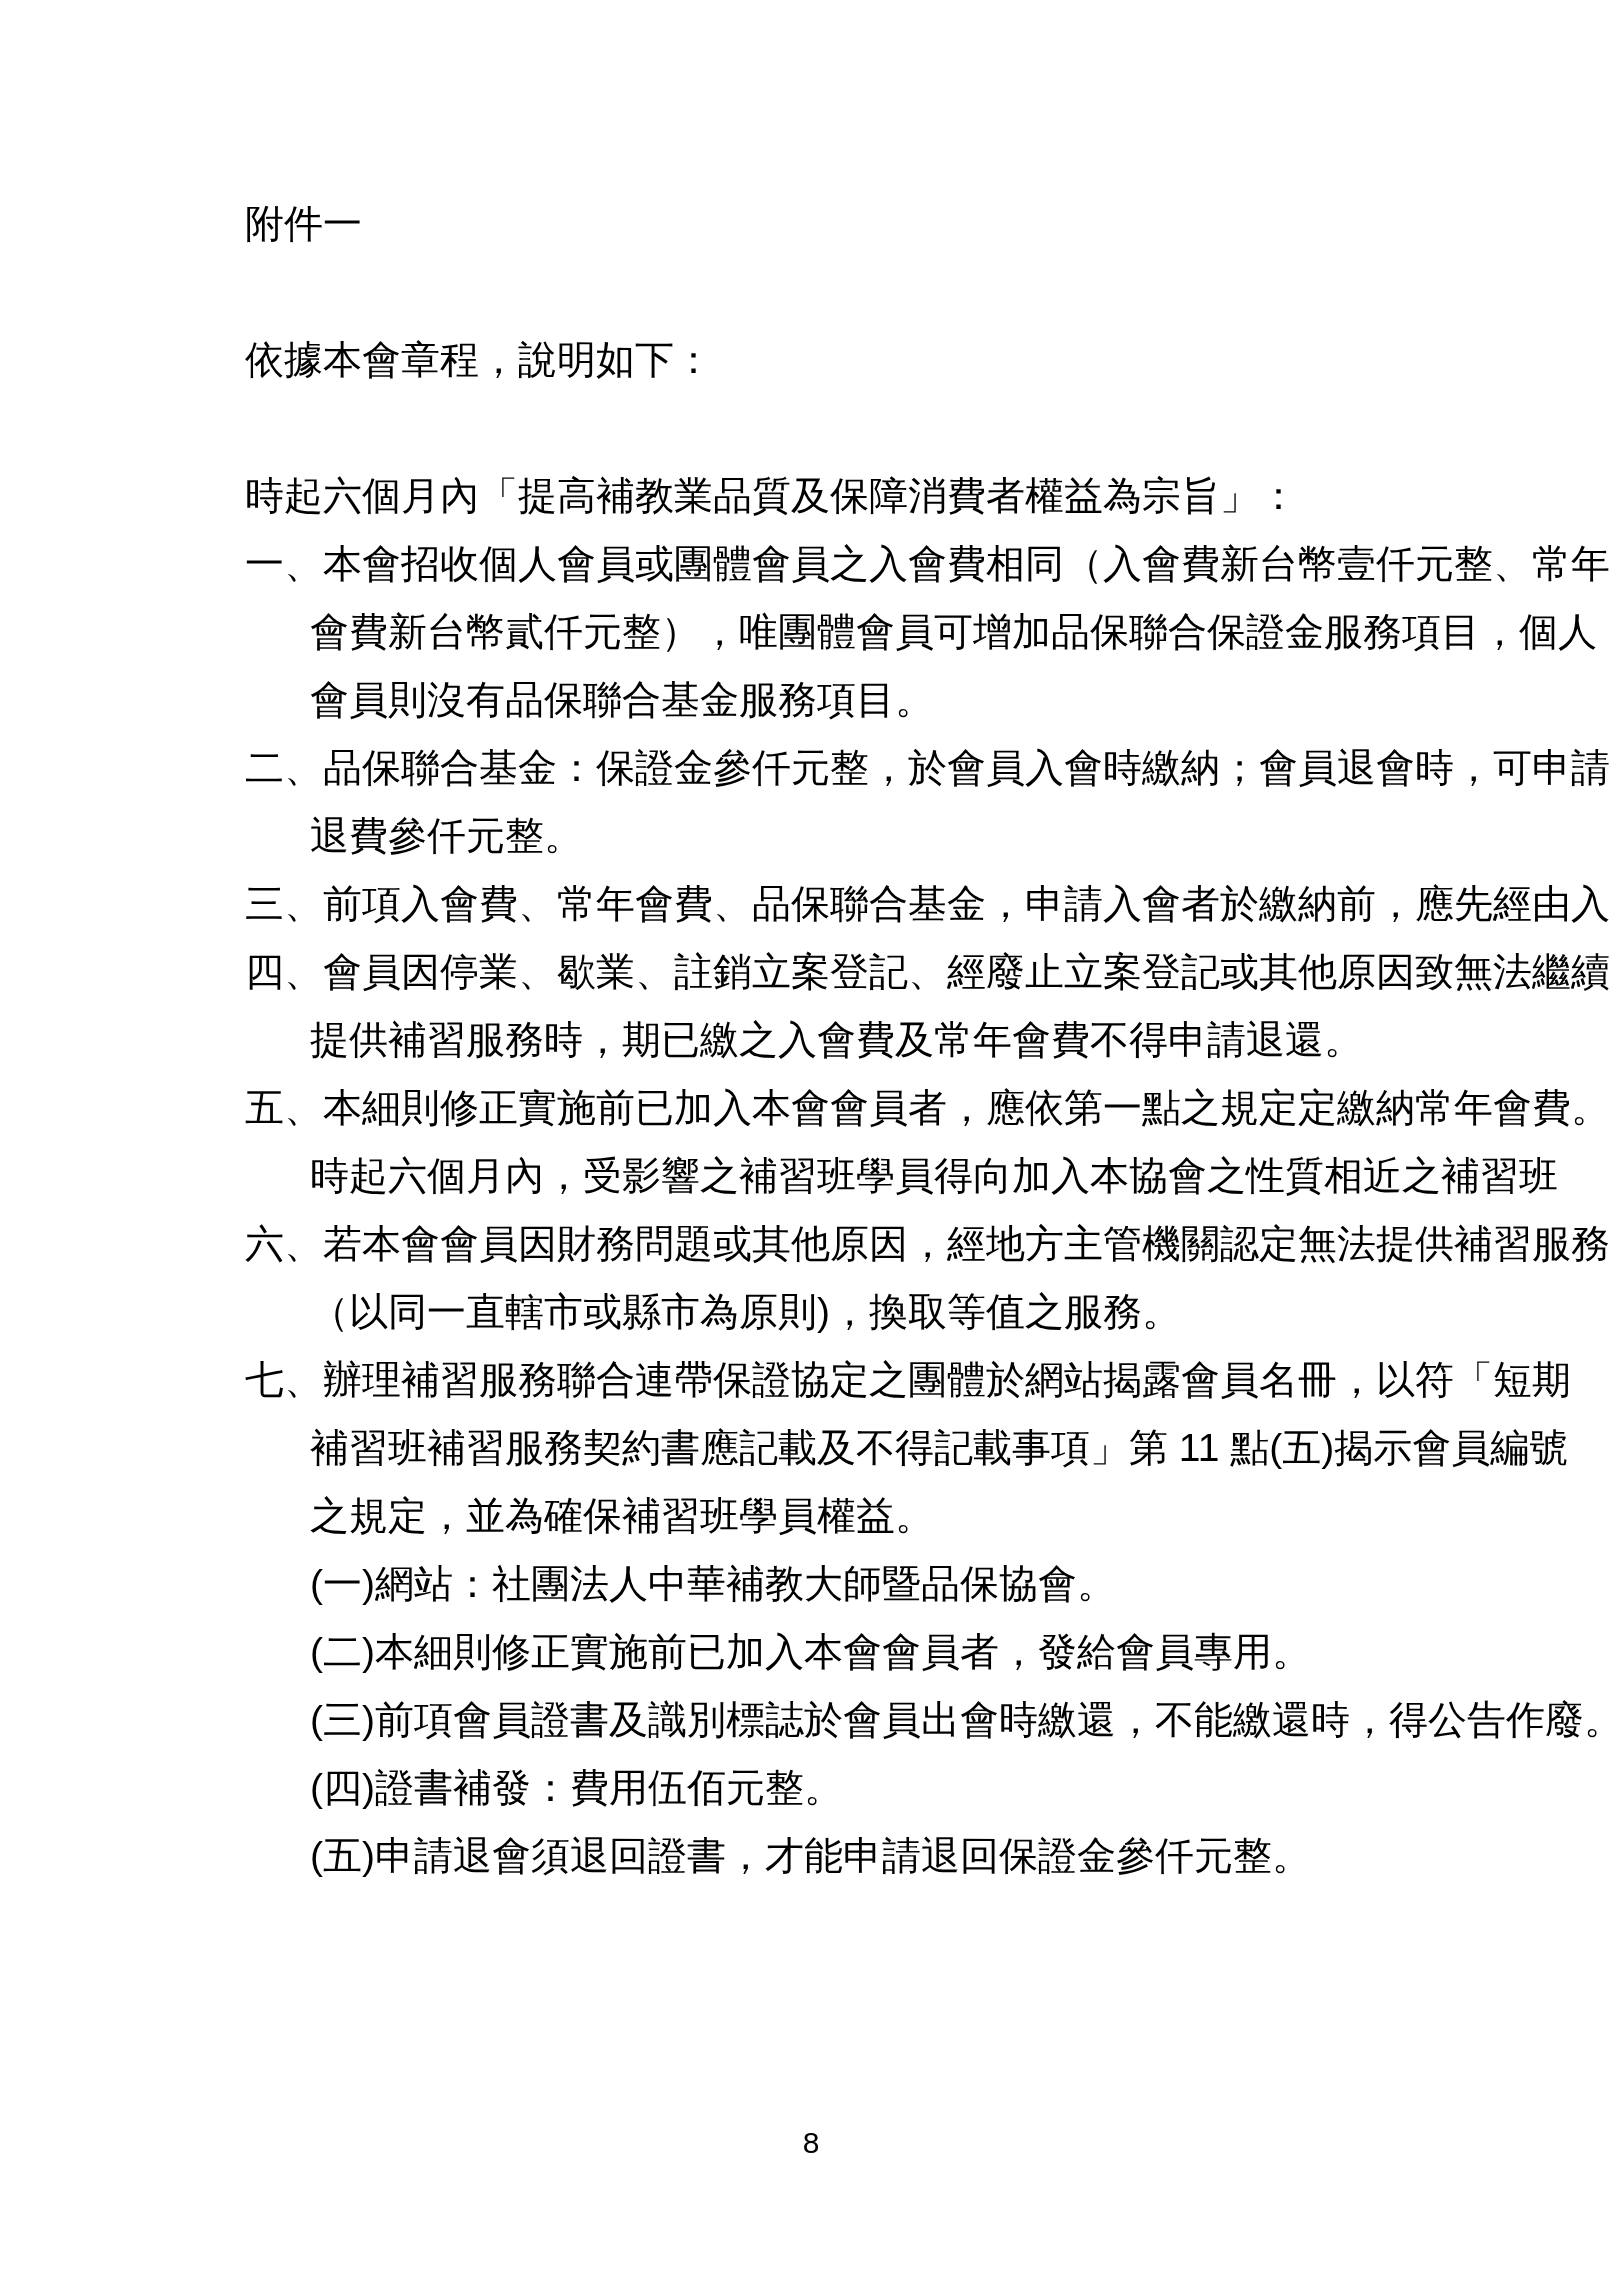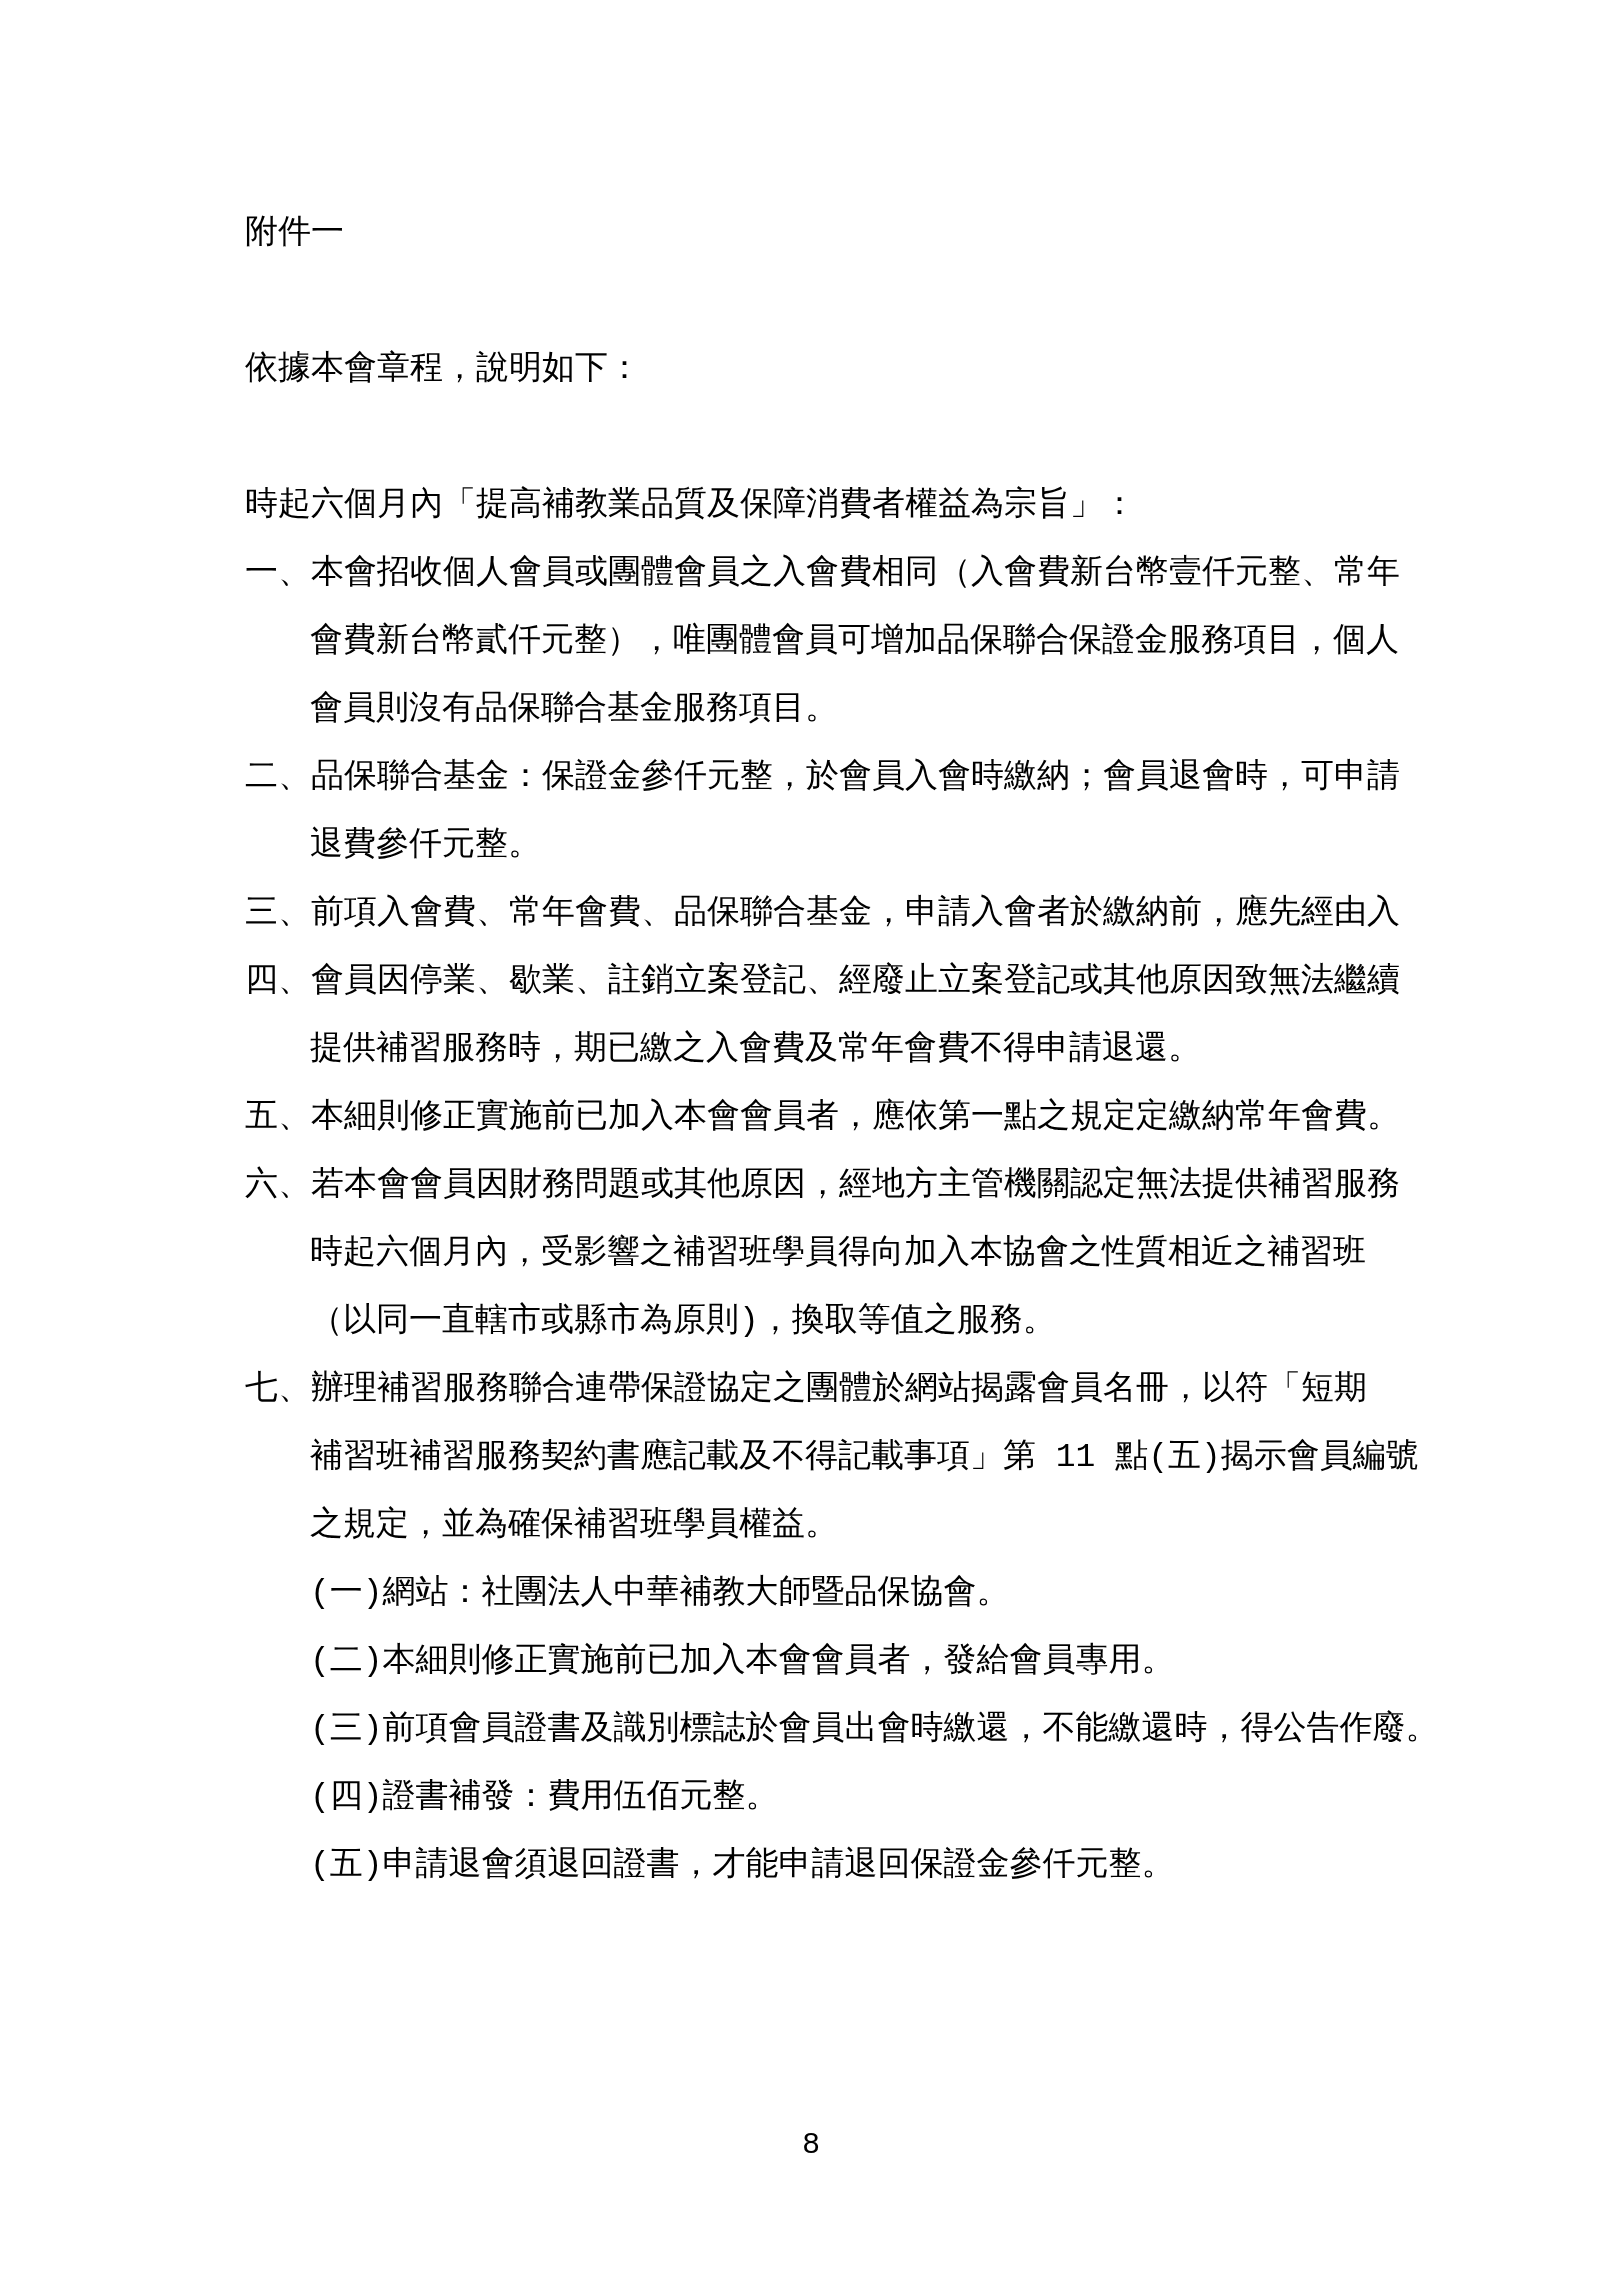--- a/index.html
+++ b/index.html
@@ -12,26 +12,25 @@
     width: 1622px;
     height: 2295px;
     background: #ffffff;
     color: #000000;
     font-family: "Liberation Sans", "DejaVu Sans", sans-serif;
     overflow: hidden;
   }
   .doc {
     position: absolute;
     left: 245px;
-    top: 200px;
+    top: 190px;
     width: 1171px;
-    font-size: 33px;
+    font-size: 39px;
     line-height: 68px;
     font-weight: 400;
-    font-family: Liberation Mono, monospace;
   }
   .line {
     height: 68px;
     white-space: nowrap;
   }
   .indent {
     padding-left: 65px;
   }
   .page-number {
     position: absolute;
@@ -55,22 +54,22 @@
     <div class="line">時起六個月內「提高補教業品質及保障消費者權益為宗旨」：</div>
     <div class="line">一、本會招收個人會員或團體會員之入會費相同（入會費新台幣壹仟元整、常年</div>
     <div class="line indent">會費新台幣貳仟元整），唯團體會員可增加品保聯合保證金服務項目，個人</div>
     <div class="line indent">會員則沒有品保聯合基金服務項目。</div>
     <div class="line">二、品保聯合基金：保證金參仟元整，於會員入會時繳納；會員退會時，可申請</div>
     <div class="line indent">退費參仟元整。</div>
     <div class="line">三、前項入會費、常年會費、品保聯合基金，申請入會者於繳納前，應先經由入</div>
     <div class="line">四、會員因停業、歇業、註銷立案登記、經廢止立案登記或其他原因致無法繼續</div>
     <div class="line indent">提供補習服務時，期已繳之入會費及常年會費不得申請退還。</div>
     <div class="line">五、本細則修正實施前已加入本會會員者，應依第一點之規定定繳納常年會費。</div>
+    <div class="line indent">時起六個月內，受影響之補習班學員得向加入本協會之性質相近之補習班</div>
     <div class="line">六、若本會會員因財務問題或其他原因，經地方主管機關認定無法提供補習服務</div>
-    <div class="line indent">時起六個月內，受影響之補習班學員得向加入本協會之性質相近之補習班</div>
     <div class="line indent">（以同一直轄市或縣市為原則)，換取等值之服務。</div>
     <div class="line">七、辦理補習服務聯合連帶保證協定之團體於網站揭露會員名冊，以符「短期</div>
     <div class="line indent">補習班補習服務契約書應記載及不得記載事項」第 11 點(五)揭示會員編號</div>
     <div class="line indent">之規定，並為確保補習班學員權益。</div>
     <div class="line indent">(一)網站：社團法人中華補教大師暨品保協會。</div>
     <div class="line indent">(二)本細則修正實施前已加入本會會員者，發給會員專用。</div>
     <div class="line indent">(三)前項會員證書及識別標誌於會員出會時繳還，不能繳還時，得公告作廢。</div>
     <div class="line indent">(四)證書補發：費用伍佰元整。</div>
     <div class="line indent">(五)申請退會須退回證書，才能申請退回保證金參仟元整。</div>
   </div>

